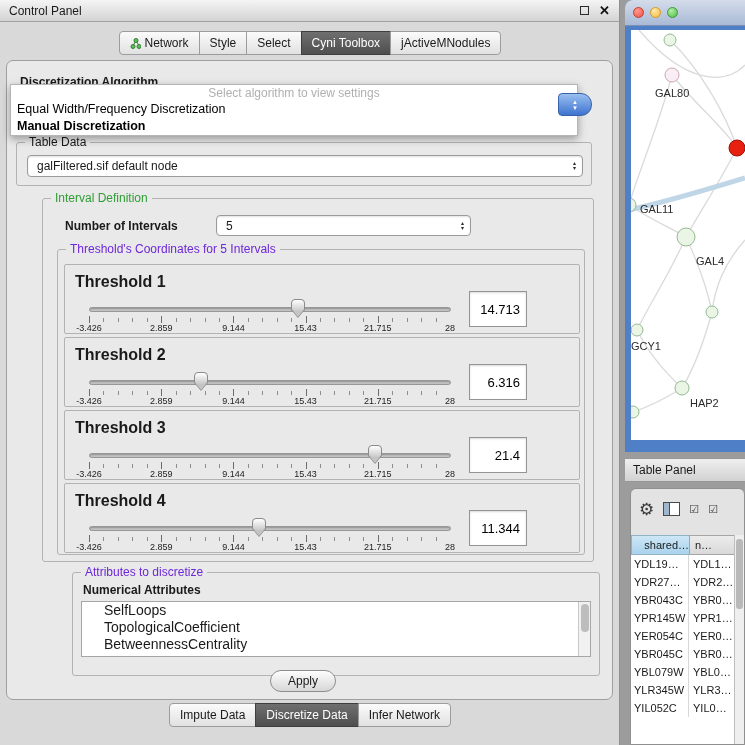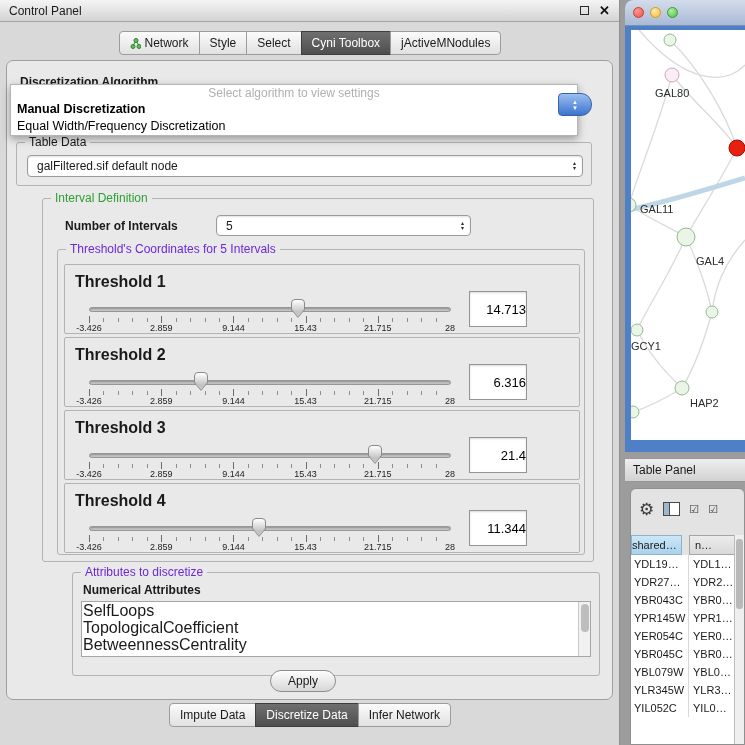--- a/index.html
+++ b/index.html
@@ -47,25 +47,25 @@
 .thrlabel{position:absolute;left:10px;top:8px;font-weight:bold;font-size:16px}
 .slider{position:absolute;left:24px;top:40px;width:362px;height:28px}
 .track{position:absolute;left:0;top:2px;width:100%;height:5px;background:#c9c9c9;border:1px solid #979797;border-radius:3px;box-shadow:inset 0 1px 2px rgba(0,0,0,.3)}
 .ticks{position:absolute;left:0;top:11px;width:361px;height:7px}
 .ticks::before{content:'';position:absolute;left:0;top:2px;width:100%;height:4px;background:repeating-linear-gradient(90deg,#8d8d8d 0 1px,transparent 1px 14.44px)}
 .ticks::after{content:'';position:absolute;left:0;top:0;width:100%;height:7px;background:repeating-linear-gradient(90deg,#6c6c6c 0 1px,transparent 1px 72.2px)}
 .scale{position:absolute;left:0;top:18px;width:361px;height:11px}
 .scale span{position:absolute;transform:translateX(-50%);font-size:9px;color:#222;white-space:nowrap}
 .thumb{position:absolute;top:-6px;width:14px;height:13px;transform:translateX(-50%);background:linear-gradient(#ffffff,#c9c9c9);border:1px solid #8a8a8a;border-radius:4px 4px 3px 3px;z-index:2}
 .thumb::after{content:'';position:absolute;left:50%;bottom:-6px;transform:translateX(-50%);border:5px solid transparent;border-top:6px solid #c4c4c4;border-bottom:0;filter:drop-shadow(0 1px 0 #8a8a8a)}
-.thrvalue{position:absolute;left:404px;top:26px;width:58px;height:36px;border:1px solid #949494;background:#fff;font-family:"Liberation Sans",sans-serif;font-size:13px;text-align:right;box-shadow:inset 0 1px 2px rgba(0,0,0,.15)}
+.thrvalue{position:absolute;left:404px;top:26px;width:58px;height:36px;border:1px solid #949494;background:#fff;font-family:"Liberation Sans",sans-serif;font-size:13px;text-align:right;padding-right:6px;box-shadow:inset 0 1px 2px rgba(0,0,0,.15)}
 
 
 #attr-list{position:absolute;left:8px;top:28px;width:510px;height:56px;background:#fff;border:1px solid #a6a6a6;overflow:hidden}
-#attr-list .item{height:17px;line-height:17px;padding-left:1px;font-size:16px}
+#attr-list .item{height:17px;line-height:17px;padding-left:22px;font-size:14px}
 #attr-scroll{position:absolute;right:0;top:0;width:12px;height:100%;background:#f1f1f1;border-left:1px solid #c8c8c8}
 #attr-scroll .sthumb{position:absolute;left:1.5px;top:2px;width:8px;height:28px;background:#bdbdbd;border-radius:4px}
 
 
 #apply-btn{position:absolute;left:263px;top:609px;width:66px;height:22px;border:1px solid #8d8d8d;border-radius:11px;background:linear-gradient(#fdfdfd,#d7d7d7);font-size:12px;text-align:center;line-height:20px;cursor:default;box-shadow:0 1px 1px rgba(255,255,255,.7) inset}
 
 
 #tabs-bottom{position:absolute;left:0;top:703px;width:620px;display:flex;justify-content:center}
 
 
@@ -79,21 +79,21 @@
 
 
 #tp-bar{position:absolute;left:625px;top:458px;width:120px;height:24px;background:linear-gradient(#efefef,#d2d2d2);border-top:1px solid #979797;border-bottom:1px solid #979797;line-height:22px;padding-left:8px;font-size:12px}
 #tpwin{position:absolute;left:630px;top:488px;width:115px;height:257px;background:#e3e3e3;border:1px solid #8f8f8f;border-radius:6px 6px 0 0;overflow:hidden}
 #tp-toolbar{position:absolute;left:0;top:0;width:100%;height:40px;display:flex;align-items:center;gap:9px;padding-left:8px}
 .gear{font-size:17px;color:#3a3a3a;cursor:default}
 .colicon{width:17px;height:14px;background:#fff;border:1.5px solid #4a4a4a;position:relative;cursor:default}
 .colicon::before{content:'';position:absolute;left:0;top:0;width:5px;height:100%;background:#9fb6cc;border-right:1px solid #4a4a4a}
 .chk{font-size:11px;color:#3a3a3a;cursor:default}
 .hdr{position:absolute;top:46px;height:20px;font-size:11px;line-height:18px;border:1px solid #a5a5a5;overflow:hidden;white-space:nowrap;cursor:default}
-#hdr1{left:0;width:51px;background:linear-gradient(#cde7f7,#a9d2ec);border-color:#8fb2c9;text-align:left}
+#hdr1{left:0;width:59px;background:linear-gradient(#cde7f7,#a9d2ec);border-color:#8fb2c9;text-align:right}
 #hdr2{left:58px;width:48px;background:linear-gradient(#ececec,#d9d9d9);padding-left:5px}
 #tp-rows{position:absolute;left:0;top:66px;width:105px;height:191px;background:#fff}
 .trow{height:18px;display:flex}
 .trow .c1{width:58px;padding-left:3px;border-right:1px solid #d8d8d8;font-size:11px;line-height:18px;overflow:hidden;white-space:nowrap}
 .trow .c2{flex:1;padding-left:4px;font-size:11px;line-height:18px;overflow:hidden;white-space:nowrap}
 #tp-scroll{position:absolute;right:0;top:46px;width:10px;bottom:0;background:#efefef;border-left:1px solid #bdbdbd}
 #tp-scroll .sthumb{position:absolute;left:1px;top:4px;width:7px;height:70px;background:#b9b9b9;border-radius:3px}
 </style>
 </head>
 <body>
@@ -131,22 +131,22 @@
       <span class="float-glyph"></span>
       <span class="close-glyph">✕</span>
     </div>
 
     <div id="panel">
 
       <div id="alg-label">Discretization Algorithm</div>
 
       <div id="alg-popup">
         <div class="ph">Select algorithm to view settings</div>
+        <div class="opt">Equal Width/Frequency Discretization</div>
         <div class="opt bold">Manual Discretization</div>
-        <div class="opt">Equal Width/Frequency Discretization</div>
       </div>
       <div id="alg-stepper">
         <span>▲</span>
         <span>▼</span>
       </div>
 
       <div class="grp" style="left:9px;top:81px;width:576px;height:44px">
         <span class="lg">Table Data</span>
         <div class="combo" style="left:10px;top:12px;width:556px;height:22px">
           <span>galFiltered.sif default node</span>

